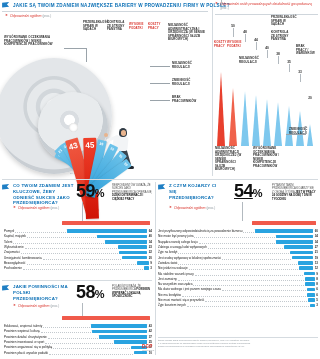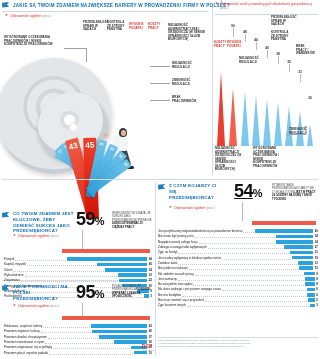--- a/index.html
+++ b/index.html
@@ -307,21 +307,21 @@
     <div class="tinylabel" style="position:absolute;left:172px;top:96px;width:30px;">BRAK PRACOWNIKÓW</div>
     <div class="leader" style="left:150px;top:66px;width:20px;height:.4px;"></div>
     <div class="leader" style="left:150px;top:83px;width:20px;height:.4px;"></div>
     <div class="leader" style="left:150px;top:100px;width:20px;height:.4px;"></div>
   </div>
 
   <div class="hdiv" style="left:2px;top:179px;width:316px;"></div>
   <div class="vdiv2" style="left:155px;top:182px;height:173px;"></div>
   <div class="hdiv" style="left:2px;top:280px;width:150px;"></div>
 
-  <div class="panel" style="left:2px;top:183px;width:150px;height:95px;margin-top:28px;">
+  <div class="panel" style="left:2px;top:183px;width:150px;height:95px;">
     <div class="p-hdr">
       <svg class="hdr-ico" viewBox="0 0 10 9" style="margin-top:.5px;">
         <path d="M0 1 L9 0 L6.2 3.2 L9 6 L0 7.2 Z" fill="#1f7fc4"></path>
       </svg>
       <div class="p-title" style="width:62px;">CO TWOIM ZDANIEM JEST KLUCZOWE, ŻEBY ODNIEŚĆ SUKCES JAKO PRZEDSIĘBIORCA?</div>
       <div style="position:absolute;left:74px;top:-1px;">
         <div class="bigpct">
           <span style="font-size:18px;">59</span><span>%</span>
         </div>
       </div>
@@ -394,21 +394,21 @@
   </div>
 
   <div class="panel" style="left:2px;top:284px;width:150px;height:72px;">
     <div class="p-hdr">
       <svg class="hdr-ico" viewBox="0 0 10 9" style="margin-top:.5px;">
         <path d="M0 1 L9 0 L6.2 3.2 L9 6 L0 7.2 Z" fill="#1f7fc4"></path>
       </svg>
       <div class="p-title" style="width:58px;">JAKIE POWINNOŚCI MA POLSKI PRZEDSIĘBIORCA?</div>
       <div style="position:absolute;left:74px;top:-1px;">
         <div class="bigpct">
-          <span style="font-size:18px;">95</span><span>%</span>
+          <span style="font-size:18px;">58</span><span>%</span>
         </div>
       </div>
       <div class="pct-desc" style="position:absolute;left:110px;top:1px;width:40px;">
         <span>POLAKÓW UWAŻA, ŻE PRZEDSIĘBIORCA </span><b>POWINIEN WSPIERAĆ LOKALNĄ SPOŁECZNOŚĆ</b>
       </div>
     </div>
 
     <div class="sub-note" style="position:absolute;left:11px;top:20px;">
       <span class="arw">➤</span>
       <span>

